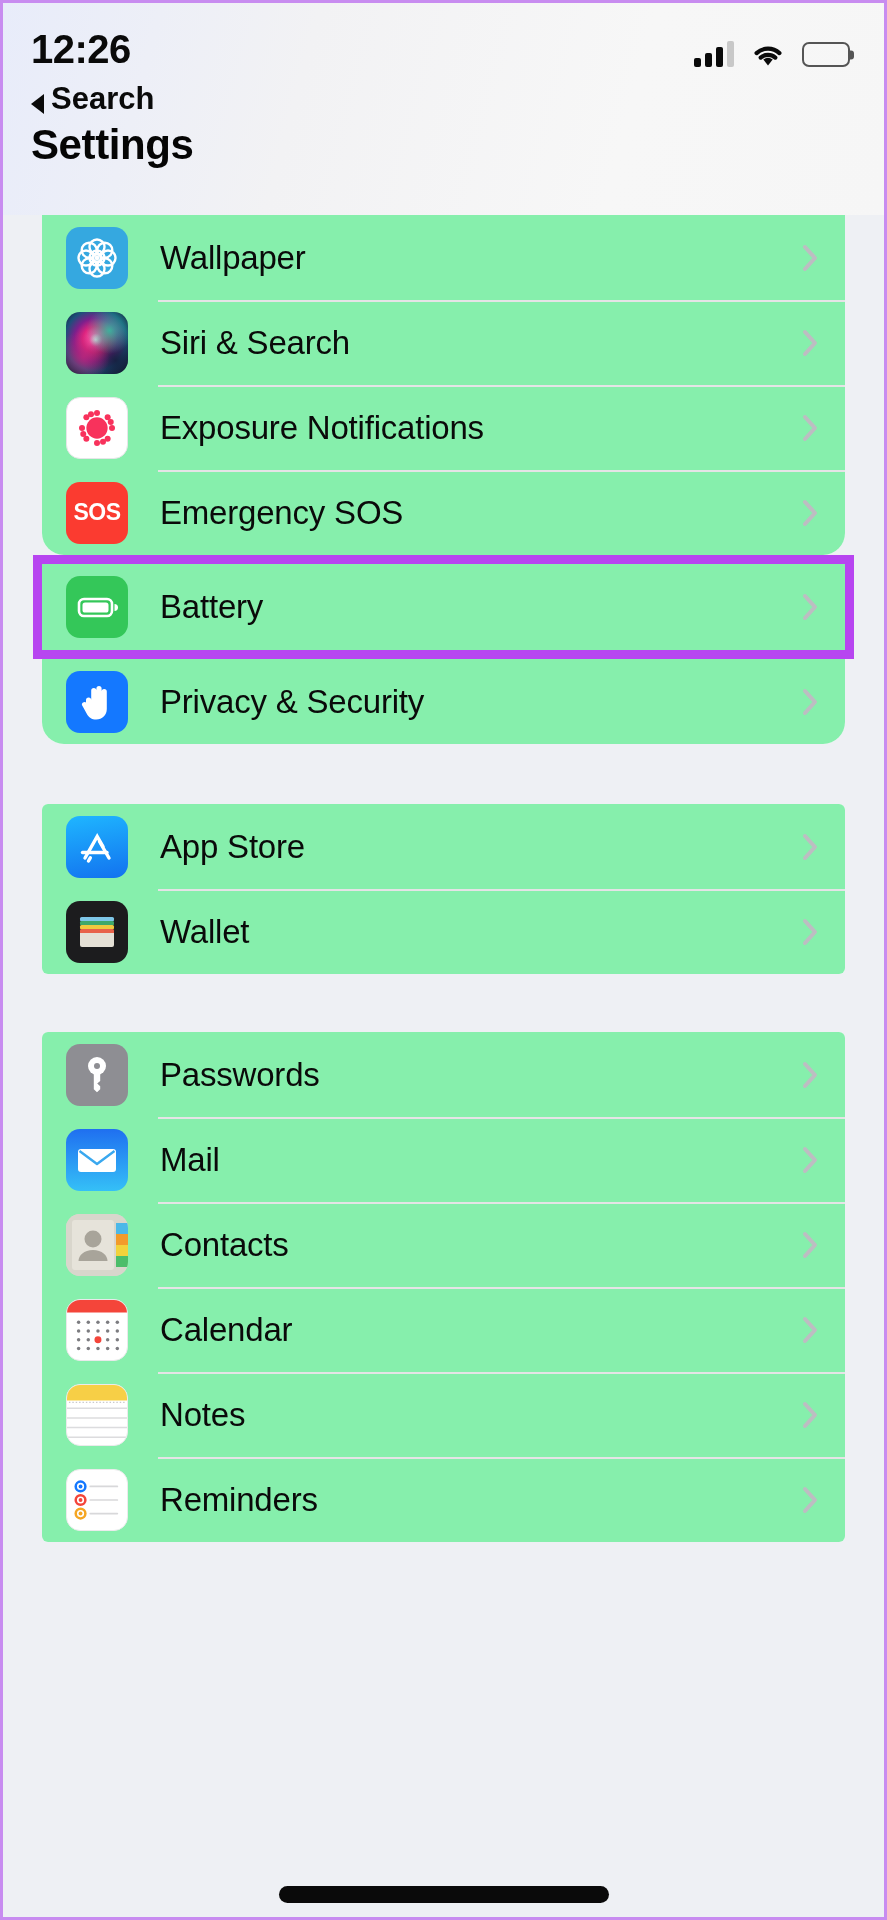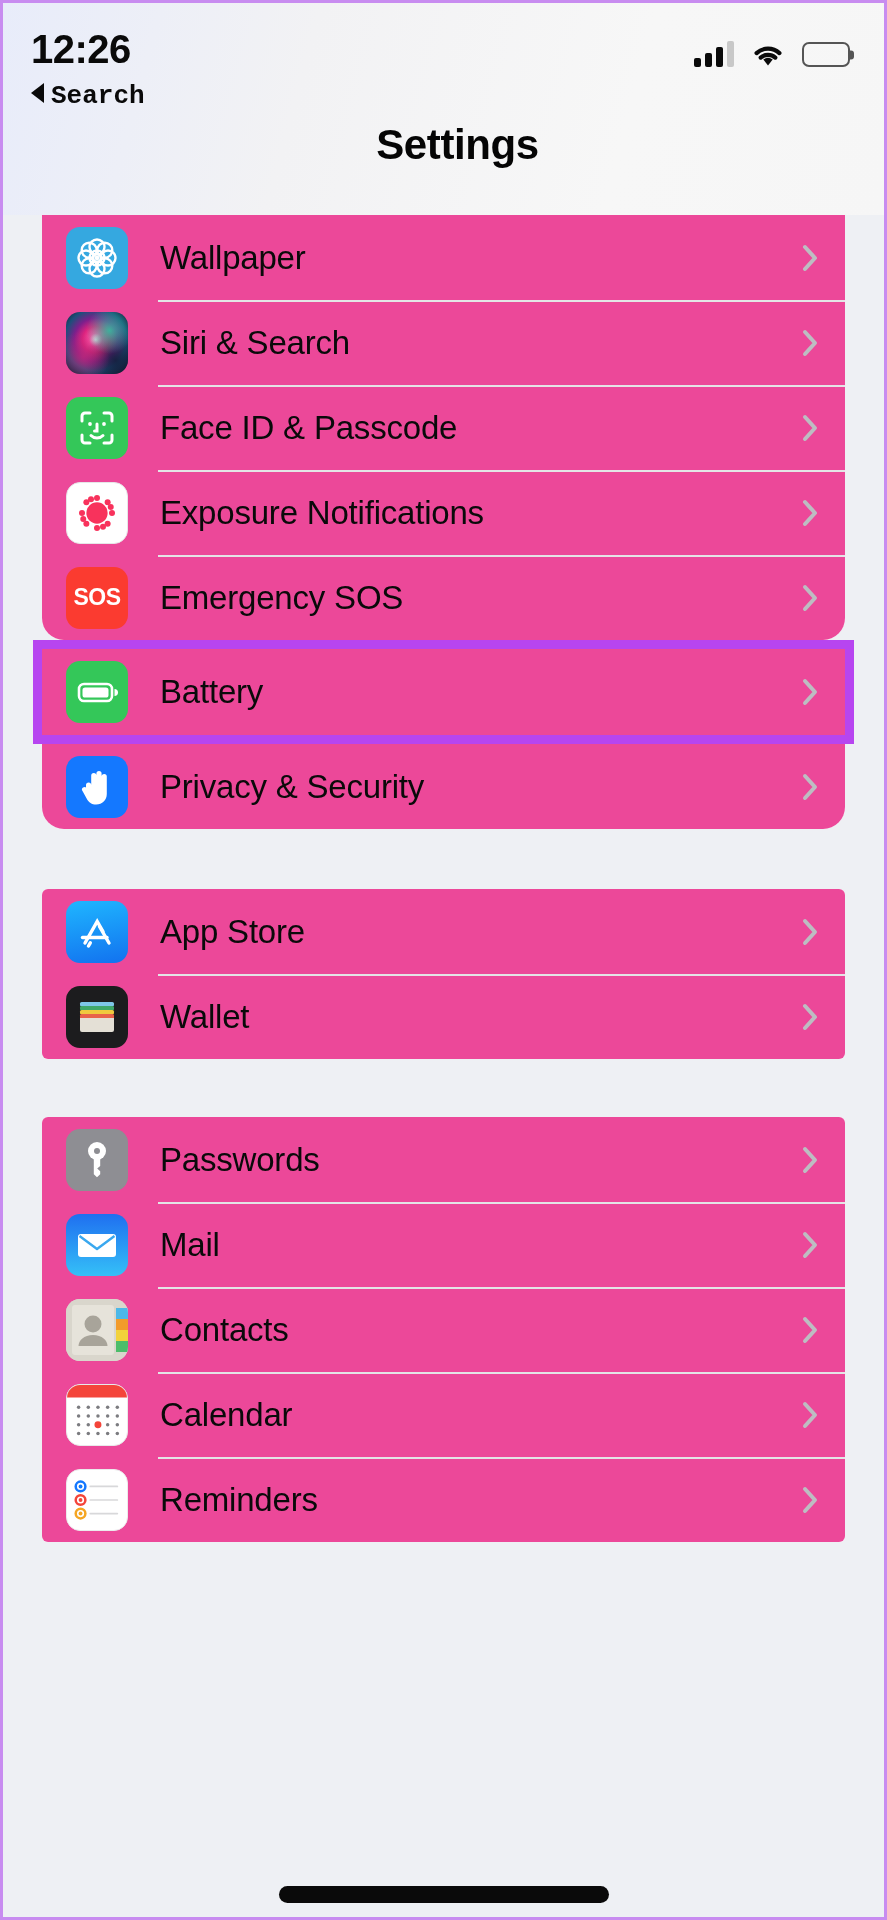--- a/index.html
+++ b/index.html
@@ -30,27 +30,26 @@
     padding:26px 34px 0 28px;
   }
   .clock{
     font-size:40px;
     font-weight:700;
     letter-spacing:-0.5px;
     color:#0a0a0a;
     line-height:1;
   }
   .back-link{
-    display:flex; align-items:flex-start; gap:7px;
+    display:flex; align-items:flex-end; gap:7px;
     margin-top:14px;
-    font-size:26px;
+    font-size:31px;
     font-weight:600;
     color:#0a0a0a;
     line-height:1;
-    font-family:Liberation Mono, monospace;
   }
   .back-tri{
     width:0;height:0;
     border-top:10px solid transparent;
     border-bottom:10px solid transparent;
     border-right:13px solid #0a0a0a;
     display:inline-block;
   }
   .status-icons{
     position:absolute;
@@ -78,21 +77,21 @@
     width:4px; height:9px;
     background:#555;
     border-radius:0 3px 3px 0;
   }
   .batt-fill{
     height:100%;
     background:#0a0a0a;
     border-radius:3px;
   }
   .title{
-    text-align:center;
+    text-align:left;
     font-size:42px;
     font-weight:700;
     letter-spacing:-0.4px;
     color:#050505;
     padding-top:10px;
     margin-left:28px;
   }
   
   .content{ position:relative; }
   .group{
@@ -104,21 +103,21 @@
   .group.flush-top{ border-radius:0 0 22px 22px; margin-top:0; }
   .gap{ height:60px; }
   .gap.sm{ height:58px; }
   .row{
     position:relative;
     display:flex;
     align-items:center;
     height:85px;
     padding-left:24px;
     padding-right:26px;
-    background:#ec4899;
+    background:#86efac;
     justify-content:space-between;
   }
   .row + .row::before{
     content:"";
     position:absolute;
     left:116px; right:0; top:0;
     height:1.5px;
     background:#e4e4e6;
   }
   .icon{
@@ -255,42 +254,20 @@
       <div class="row">
         <span class="icon ic-siri"></span>
         <span class="label">Siri &amp; Search</span>
         <span class="chev">
           <svg viewBox="0 0 17 30" width="17" height="30">
               <path d="M3 4 L13 15 L3 26" stroke="#bdbdc2" stroke-width="4" fill="none" stroke-linecap="round" stroke-linejoin="round"></path>
             </svg>
         </span>
       </div>
 
-      <div class="row">
-        <span class="icon ic-faceid">
-          <svg viewBox="0 0 62 62" width="62" height="62">
-            <g stroke="#fff" stroke-width="3" fill="none" stroke-linecap="round">
-              <path d="M16 24 v-5 a3 3 0 0 1 3-3 h5"></path>
-              <path d="M46 24 v-5 a3 3 0 0 0-3-3 h-5"></path>
-              <path d="M16 38 v5 a3 3 0 0 0 3 3 h5"></path>
-              <path d="M46 38 v5 a3 3 0 0 1-3 3 h-5"></path>
-              <path d="M31 27 v7 h-2.5"></path>
-              <path d="M25 38.5 a7.5 6 0 0 0 12 0"></path>
-            </g>
-            <circle cx="24" cy="27" r="1.9" fill="#fff"></circle>
-            <circle cx="38" cy="27" r="1.9" fill="#fff"></circle>
-          </svg>
-        </span>
-        <span class="label">Face ID &amp; Passcode</span>
-        <span class="chev">
-          <svg viewBox="0 0 17 30" width="17" height="30">
-              <path d="M3 4 L13 15 L3 26" stroke="#bdbdc2" stroke-width="4" fill="none" stroke-linecap="round" stroke-linejoin="round"></path>
-            </svg>
-        </span>
-      </div>
 
       <div class="row">
         <span class="icon ic-exposure">
           <svg viewBox="0 0 62 62" width="62" height="62">
             <circle cx="31" cy="31" r="11" fill="#f8325c"></circle>
             <g fill="#f8325c">
               <circle cx="31" cy="15.5" r="3.1"></circle>
                 <circle cx="31" cy="46.5" r="3.1"></circle>
               <circle cx="15.5" cy="31" r="3.1"></circle>
                 <circle cx="46.5" cy="31" r="3.1"></circle>
@@ -485,20 +462,42 @@
           </svg>
         </span>
         <span class="label">Calendar</span>
         <span class="chev">
           <svg viewBox="0 0 17 30" width="17" height="30">
               <path d="M3 4 L13 15 L3 26" stroke="#bdbdc2" stroke-width="4" fill="none" stroke-linecap="round" stroke-linejoin="round"></path>
             </svg>
         </span>
       </div>
 
+      <div class="row">
+        <span class="icon ic-notes">
+          <svg viewBox="0 0 62 62" width="62" height="62">
+            <path d="M0 0 h62 v16 H0z" fill="#f7cf46"></path>
+            <g stroke="#dcdcde" stroke-width="1.6">
+              <line x1="0" y1="24" x2="62" y2="24"></line>
+              <line x1="0" y1="34" x2="62" y2="34"></line>
+              <line x1="0" y1="44" x2="62" y2="44"></line>
+              <line x1="0" y1="54" x2="62" y2="54"></line>
+            </g>
+            <g stroke="#c9c9cc" stroke-width="1.2" stroke-dasharray="1.5 2">
+              <line x1="2" y1="18" x2="60" y2="18"></line>
+            </g>
+          </svg>
+        </span>
+        <span class="label">Notes</span>
+        <span class="chev">
+          <svg viewBox="0 0 17 30" width="17" height="30">
+              <path d="M3 4 L13 15 L3 26" stroke="#bdbdc2" stroke-width="4" fill="none" stroke-linecap="round" stroke-linejoin="round"></path>
+            </svg>
+        </span>
+      </div>
 
       <div class="row">
         <span class="icon ic-reminders">
           <svg viewBox="0 0 62 62" width="62" height="62">
             <circle cx="14" cy="17" r="5" fill="#fff" stroke="#1478ff" stroke-width="2.6"></circle>
             <circle cx="14" cy="17" r="2" fill="#1478ff"></circle>
             <circle cx="14" cy="31" r="5" fill="#fff" stroke="#f4453a" stroke-width="2.6"></circle>
             <circle cx="14" cy="31" r="2" fill="#f4453a"></circle>
             <circle cx="14" cy="45" r="5" fill="#fff" stroke="#f5a623" stroke-width="2.6"></circle>
             <circle cx="14" cy="45" r="2" fill="#f5a623"></circle>

